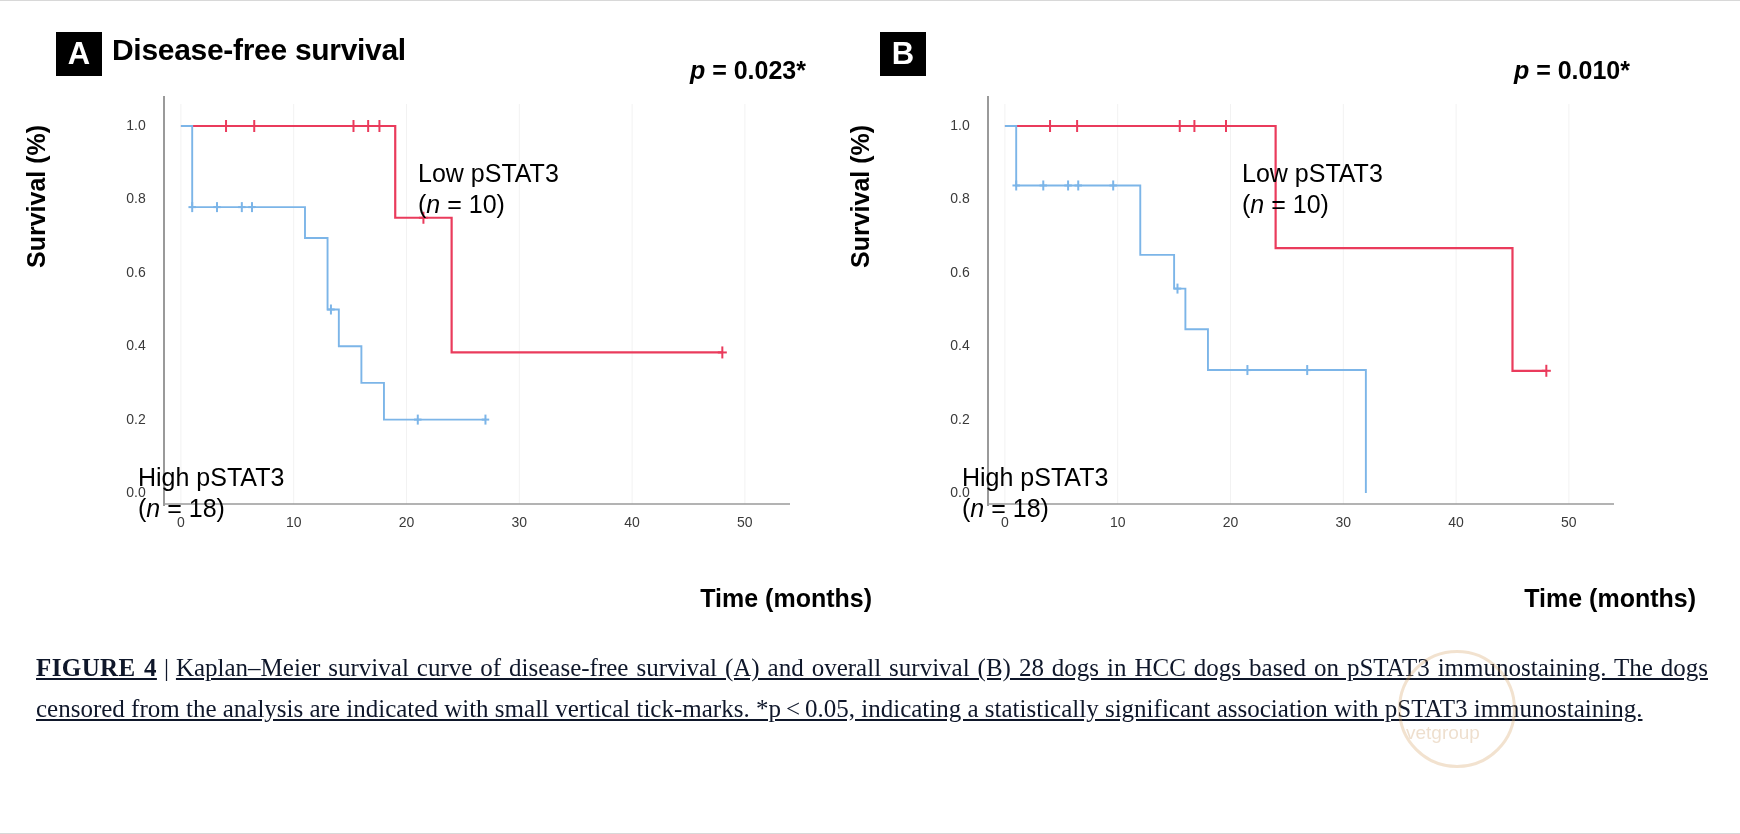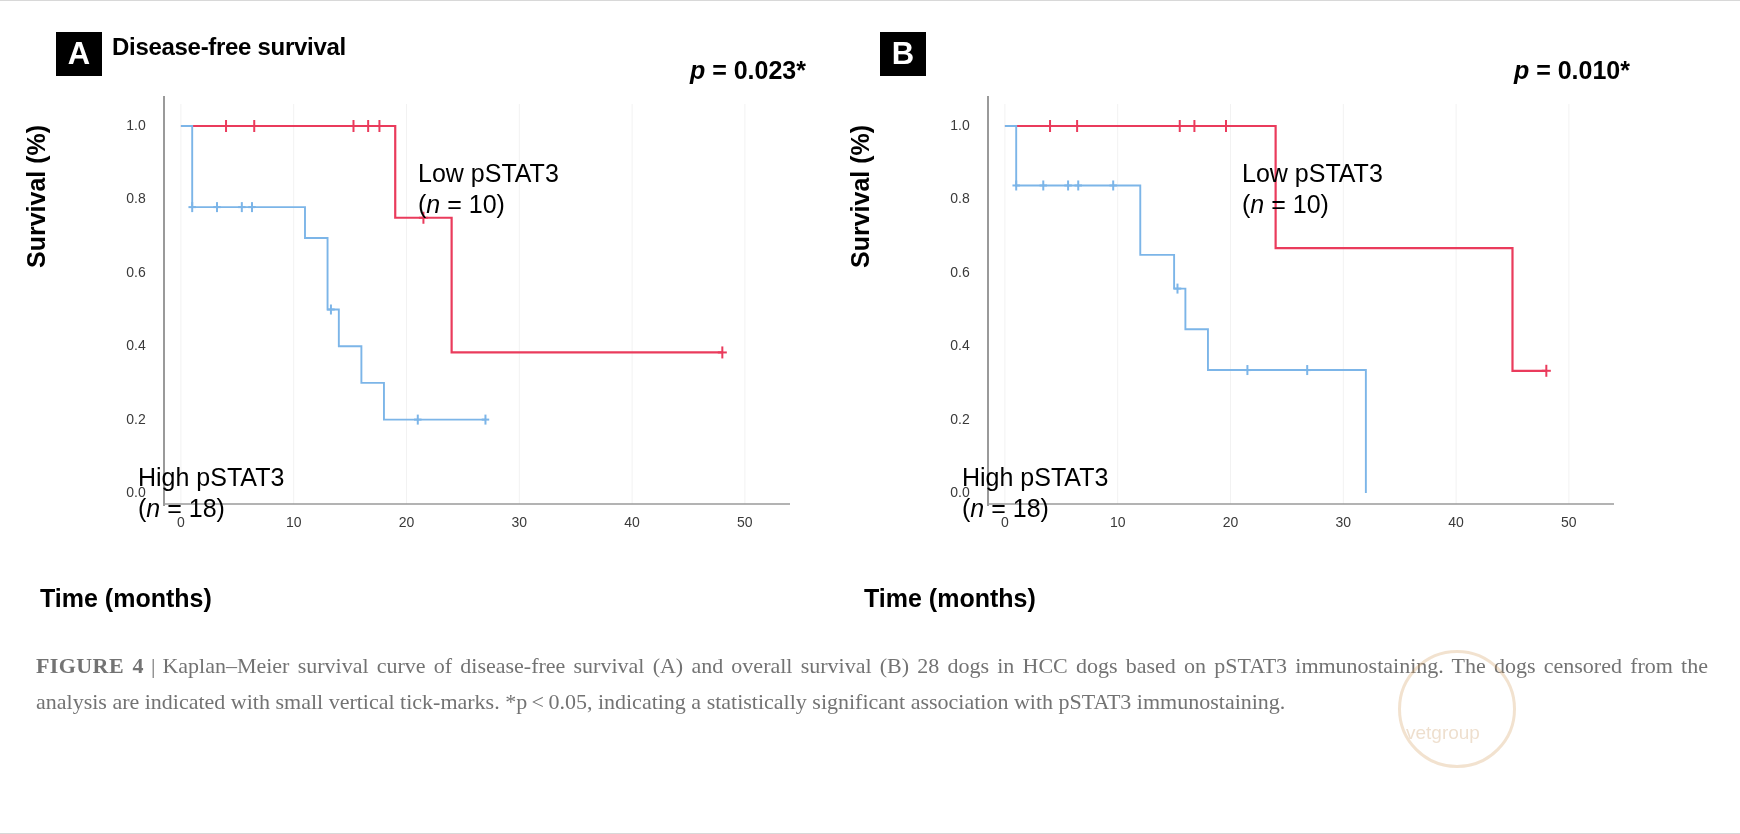--- a/index.html
+++ b/index.html
@@ -56,21 +56,21 @@
     font-size: 31px;
     font-weight: bold;
     line-height: 44px;
     text-align: center;
     font-family: "Liberation Sans", sans-serif;
   }
   .panel-title {
     position: absolute;
     left: 84px;
     top: 15px;
-    font-size: 24px;
+    font-size: 30px;
     font-weight: bold;
     letter-spacing: -0.3px;
     white-space: nowrap;
     font-family: "Liberation Sans", sans-serif;
   }
   .pvalue {
     position: absolute;
     right: 62px;
     top: 38px;
     font-size: 25px;
@@ -88,24 +88,24 @@
     transform: rotate(-90deg);
     transform-origin: left top;
     font-size: 25px;
     font-weight: bold;
     white-space: nowrap;
     font-family: "Liberation Sans", sans-serif;
   }
   
   .x-axis-title {
     position: absolute;
-    left: 12px;
+    left: 4px;
     top: 566px;
     width: 840px;
-    text-align: left;
+    text-align: right;
     font-size: 25px;
     font-weight: bold;
     font-family: "Liberation Sans", sans-serif;
   }
 
   .plot-area {
     position: absolute;
     left: 110px;
     top: 72px;
     width: 660px;
@@ -139,24 +139,25 @@
   }
   .curve-label .ital { font-style: italic; }
 
   
   .caption {
     position: absolute;
     left: 36px;
     top: 648px;
     width: 1672px;
     font-family: "Liberation Serif", serif;
-    font-size: 22px;
+    font-size: 25px;
     line-height: 1.62;
     text-align: justify;
-    color: #737373;
+    color: #0f172a;
+    text-decoration: underline;
   }
   .caption .figlabel {
     font-family: "Liberation Serif", serif;
     font-weight: bold;
     letter-spacing: 0.4px;
   }
   .caption .sep { padding: 0 7px; }
 
   
   .watermark {

